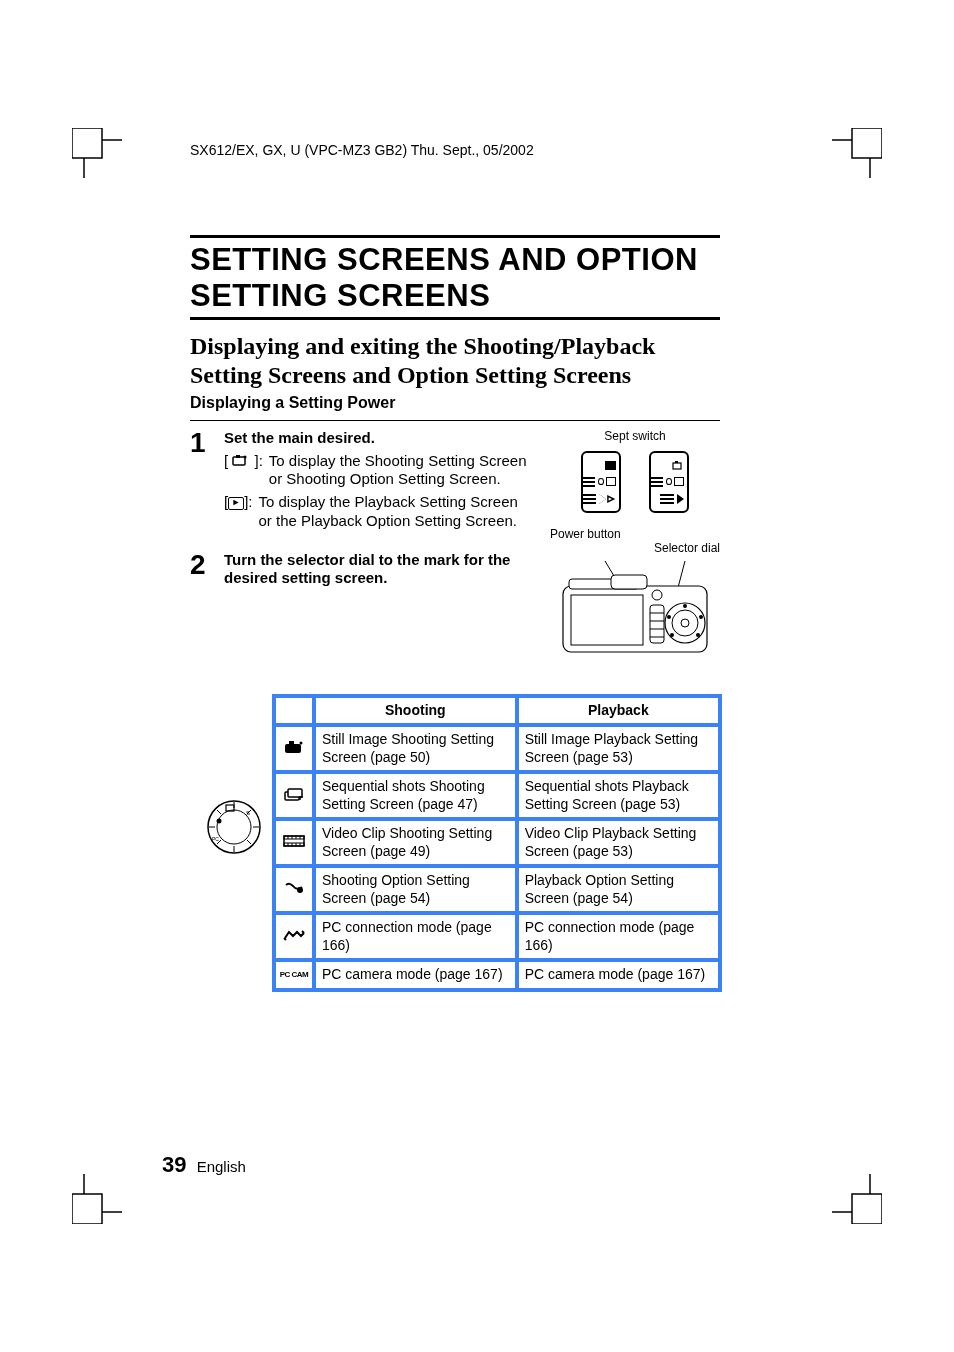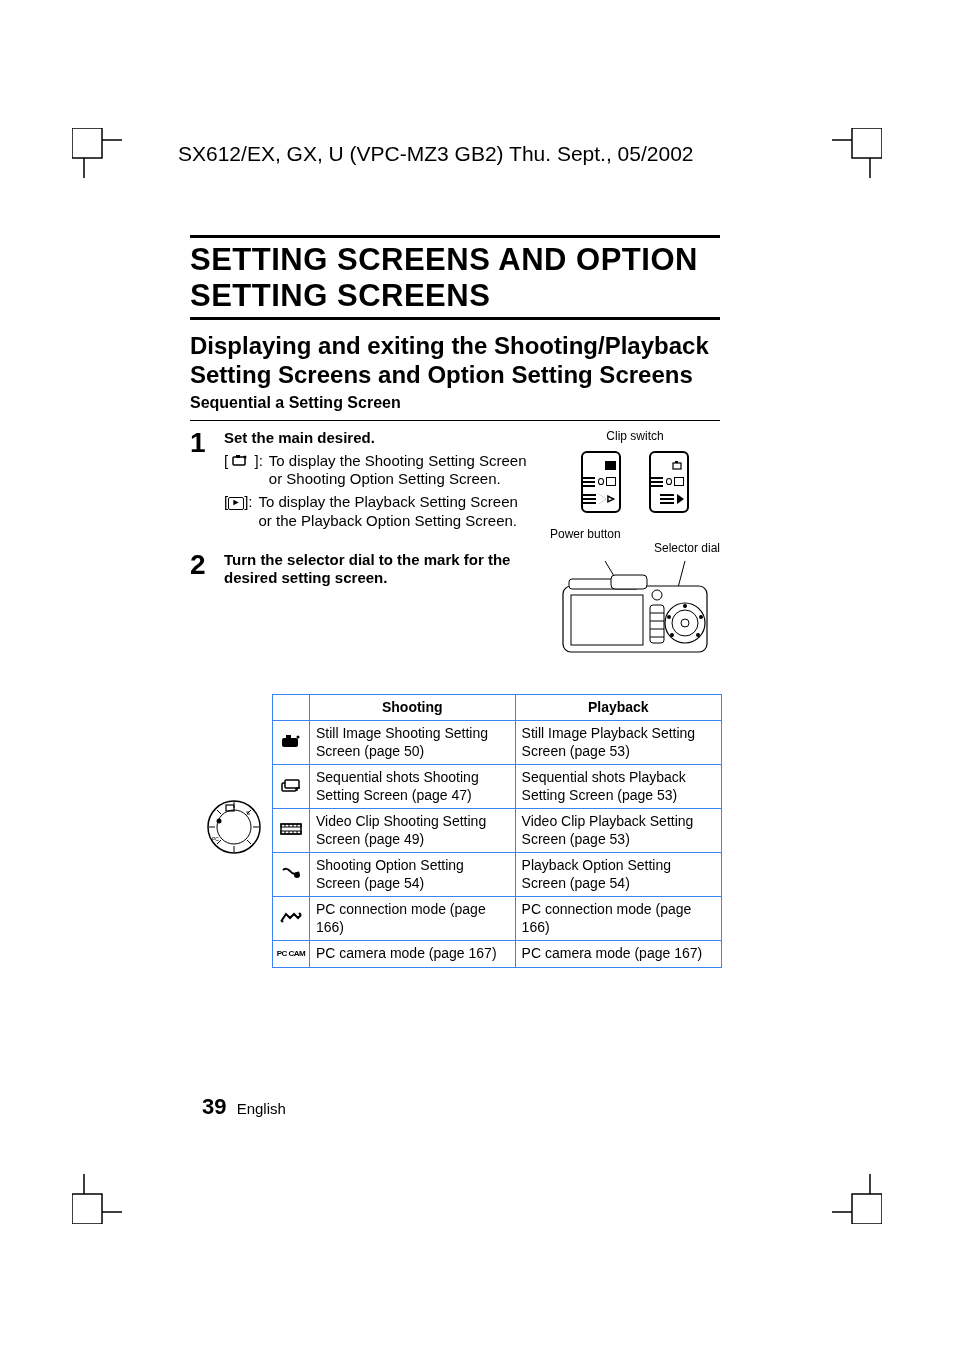--- a/index.html
+++ b/index.html
@@ -15,23 +15,23 @@
     box-sizing: border-box;
   }
   .crop-mark {
     position: absolute;
     width: 50px;
     height: 50px;
   }
   .crop-mark svg { width: 50px; height: 50px; }
   .header-line {
     position: absolute;
-    left: 178px;
+    left: 190px;
     top: 142px;
-    font-size: 21px;
+    font-size: 14px;
   }
   .page {
     position: absolute;
     left: 190px;
     top: 235px;
     width: 530px;
   }
   .rule { border-top: 3px solid #000; width: 100%; height: 0; }
   .rule-thin { border-top: 1.5px solid #000; width: 100%; height: 0; }
   h1.title {
@@ -44,20 +44,21 @@
   p.intro {
     font-size: 15px;
     margin: 10px 0 20px 0;
     line-height: 1.25;
   }
   h2.section {
     font-size: 24px;
     font-weight: bold;
     margin: 12px 0 4px 0;
     line-height: 1.2;
+    font-family: Liberation Serif, serif;
   }
   h3.subsection {
     font-size: 16px;
     font-weight: bold;
     margin: 4px 0 8px 0;
   }
   .steps-container {
     display: flex;
     gap: 20px;
     margin-top: 8px;
@@ -146,21 +147,21 @@
     margin: 4px auto 0 auto;
   }
   table.modes {
     border-collapse: collapse;
     width: 450px;
     margin-top: 30px;
     margin-left: 82px;
     font-size: 14px;
   }
   table.modes th, table.modes td {
-    border: 1px solid #3b82f6;
+    border: 4px solid #3b82f6;
     padding: 4px 6px;
     text-align: left;
     vertical-align: top;
     line-height: 1.25;
   }
   table.modes th {
     font-weight: bold;
     text-align: center;
   }
   table.modes td.iconcell {
@@ -168,23 +169,22 @@
     text-align: center;
     vertical-align: middle;
     padding: 2px;
   }
   .mini-icon {
     display: inline-block;
   }
   .footer {
     position: absolute;
     left: 162px;
-    top: 1094px;
+    top: 1152px;
     font-size: 15px;
-    margin-left: 40px;
   }
   .footer .pnum { font-size: 22px; font-weight: bold; margin-right: 6px; }
 </style>
 </head>
 <body>
 
 <div class="crop-mark" style="top:128px; left:72px;">
 <svg viewBox="0 0 50 50">
       <rect x="0" y="0" width="30" height="30" fill="none" stroke="#000" stroke-width="1.5"></rect>
       <path d="M12 30 v20 M30 12 h20" stroke="#000" stroke-width="1.5"></path>
@@ -212,21 +212,21 @@
 <div class="header-line">SX612/EX, GX, U (VPC-MZ3 GB2)    Thu. Sept., 05/2002</div>
 
 <div class="page">
 
   <div class="rule"></div>
   <h1 class="title">SETTING SCREENS AND OPTION SETTING SCREENS</h1>
   <div class="rule"></div>
 
 
   <h2 class="section">Displaying and exiting the Shooting/Playback Setting Screens and Option Setting Screens</h2>
-  <h3 class="subsection">Sequential a Setting Screen</h3>
+  <h3 class="subsection">Displaying a Setting Power</h3>
   <div class="rule-thin"></div>
 
   <div class="steps-container">
     <div class="steps-left">
 
       <div class="step">
         <div class="step-num">1</div>
         <div class="step-body">
           <strong>Set the main desired.</strong>
           <div class="step-sub">
@@ -253,21 +253,21 @@
       <div class="step">
         <div class="step-num">2</div>
         <div class="step-body">
           <strong>Turn the selector dial to the mark for the desired setting screen.</strong>
         </div>
       </div>
 
     </div>
 
     <div class="steps-right">
-      <div class="diagram-label">Clip switch</div>
+      <div class="diagram-label">Sept switch</div>
       <div class="switch-group">
         <div class="switch">
           <div class="row">
               <span class="lines"></span>
               <span class="sq filled"></span>
             </div>
           <div class="row">
               <span class="lines">
                 <span></span>
                 <span></span>

